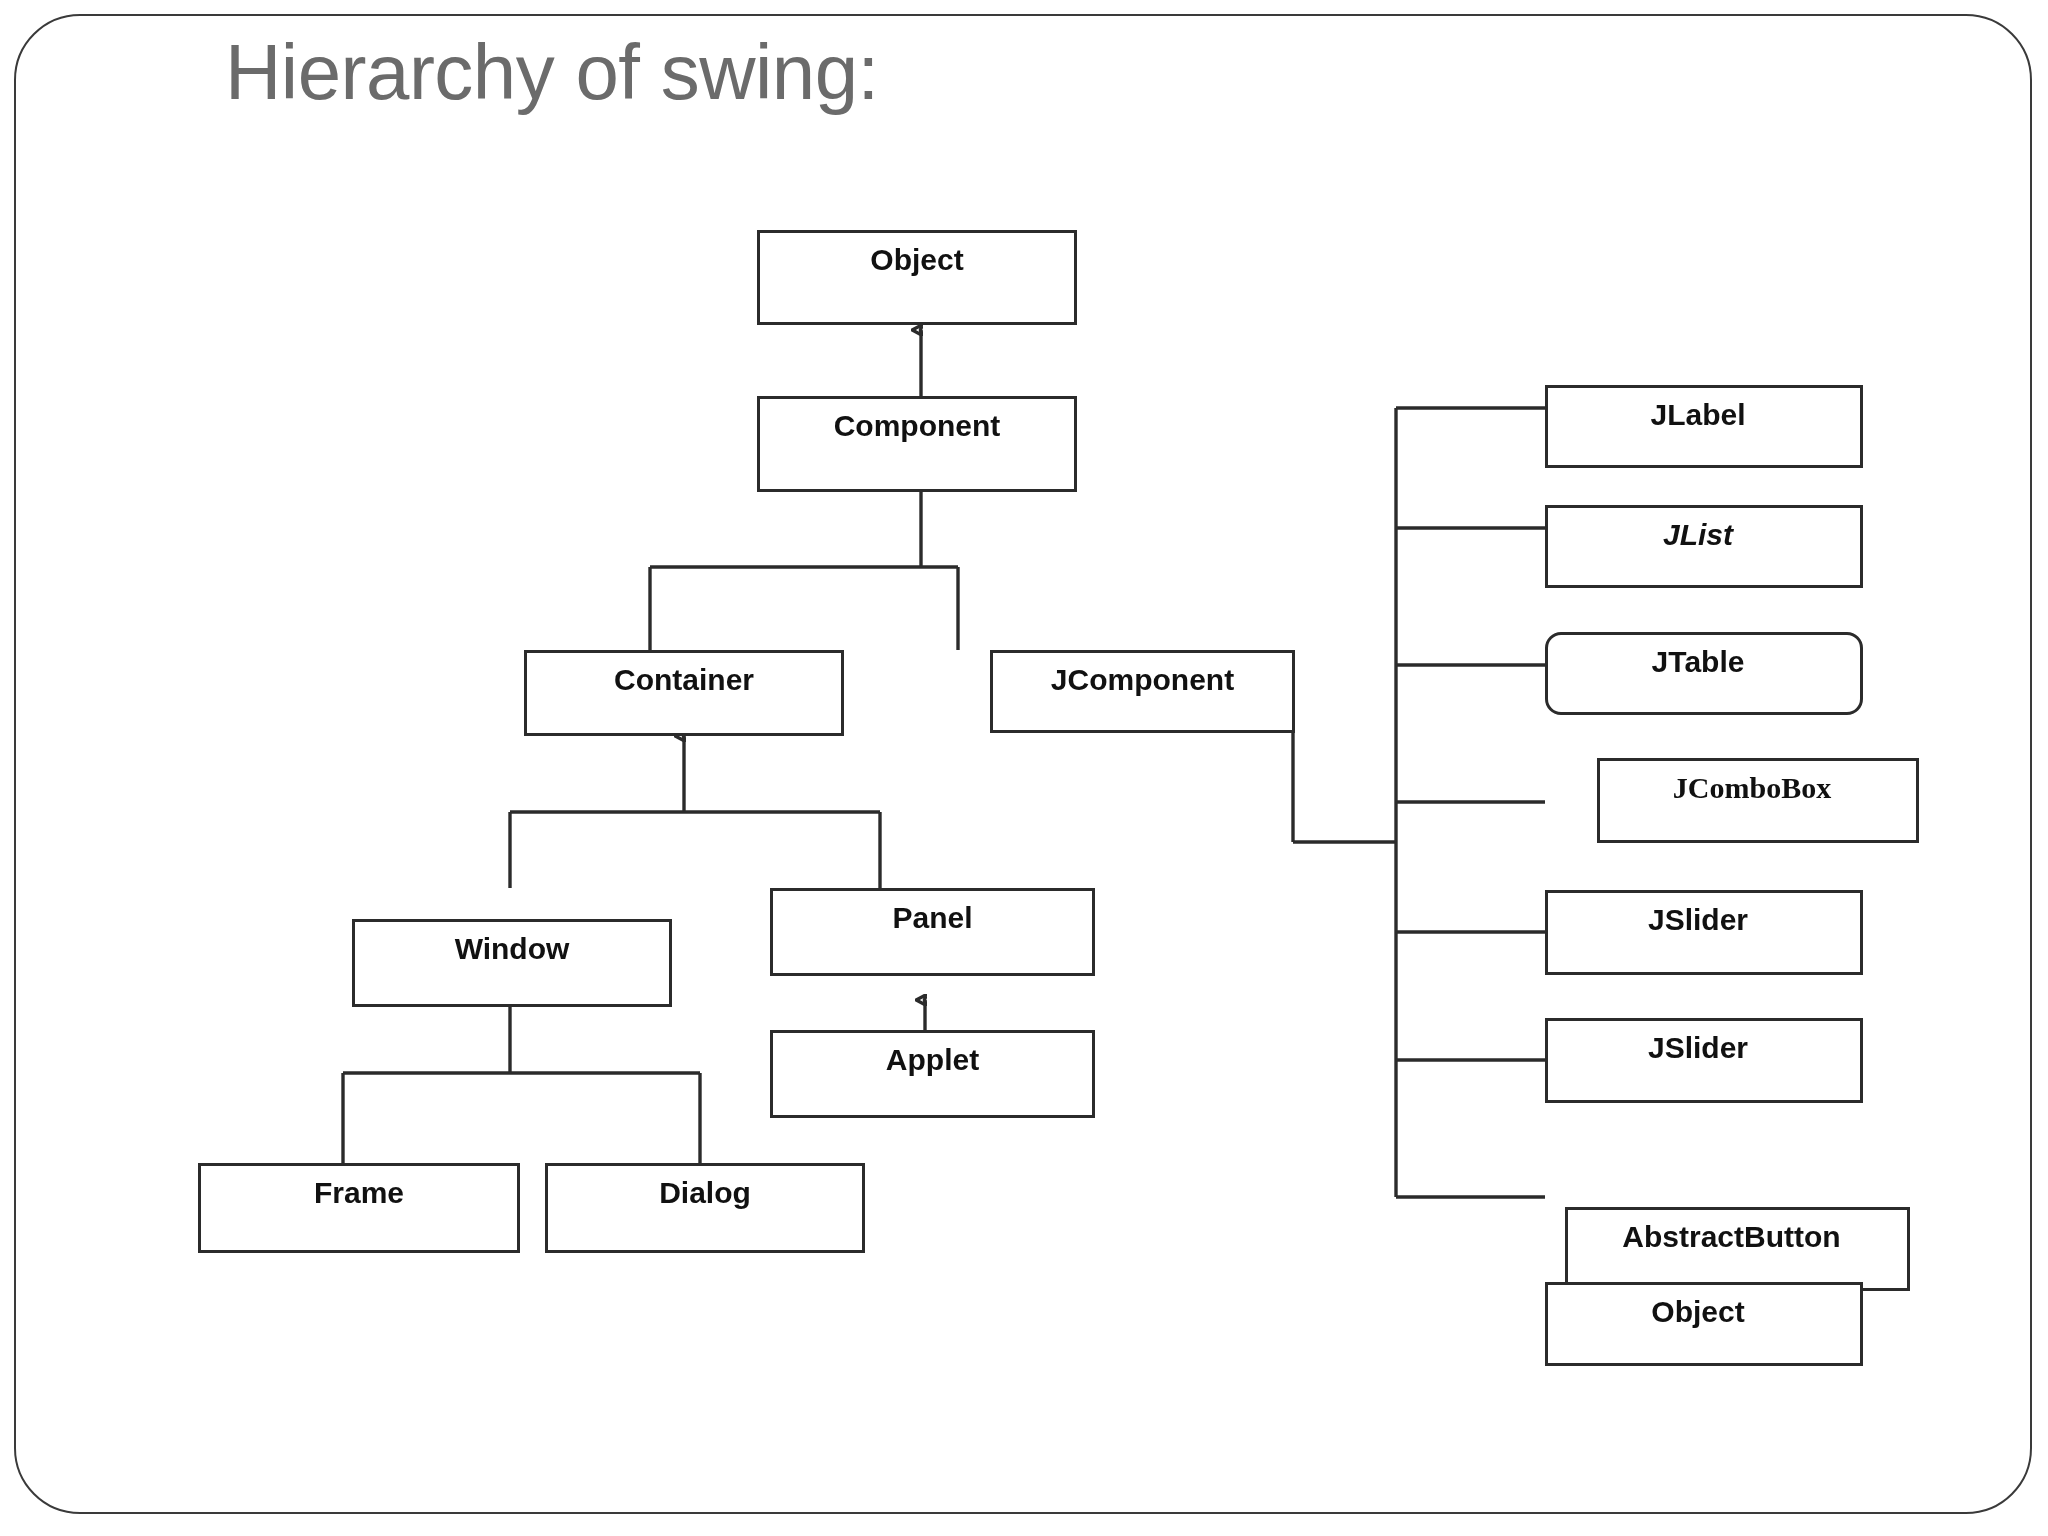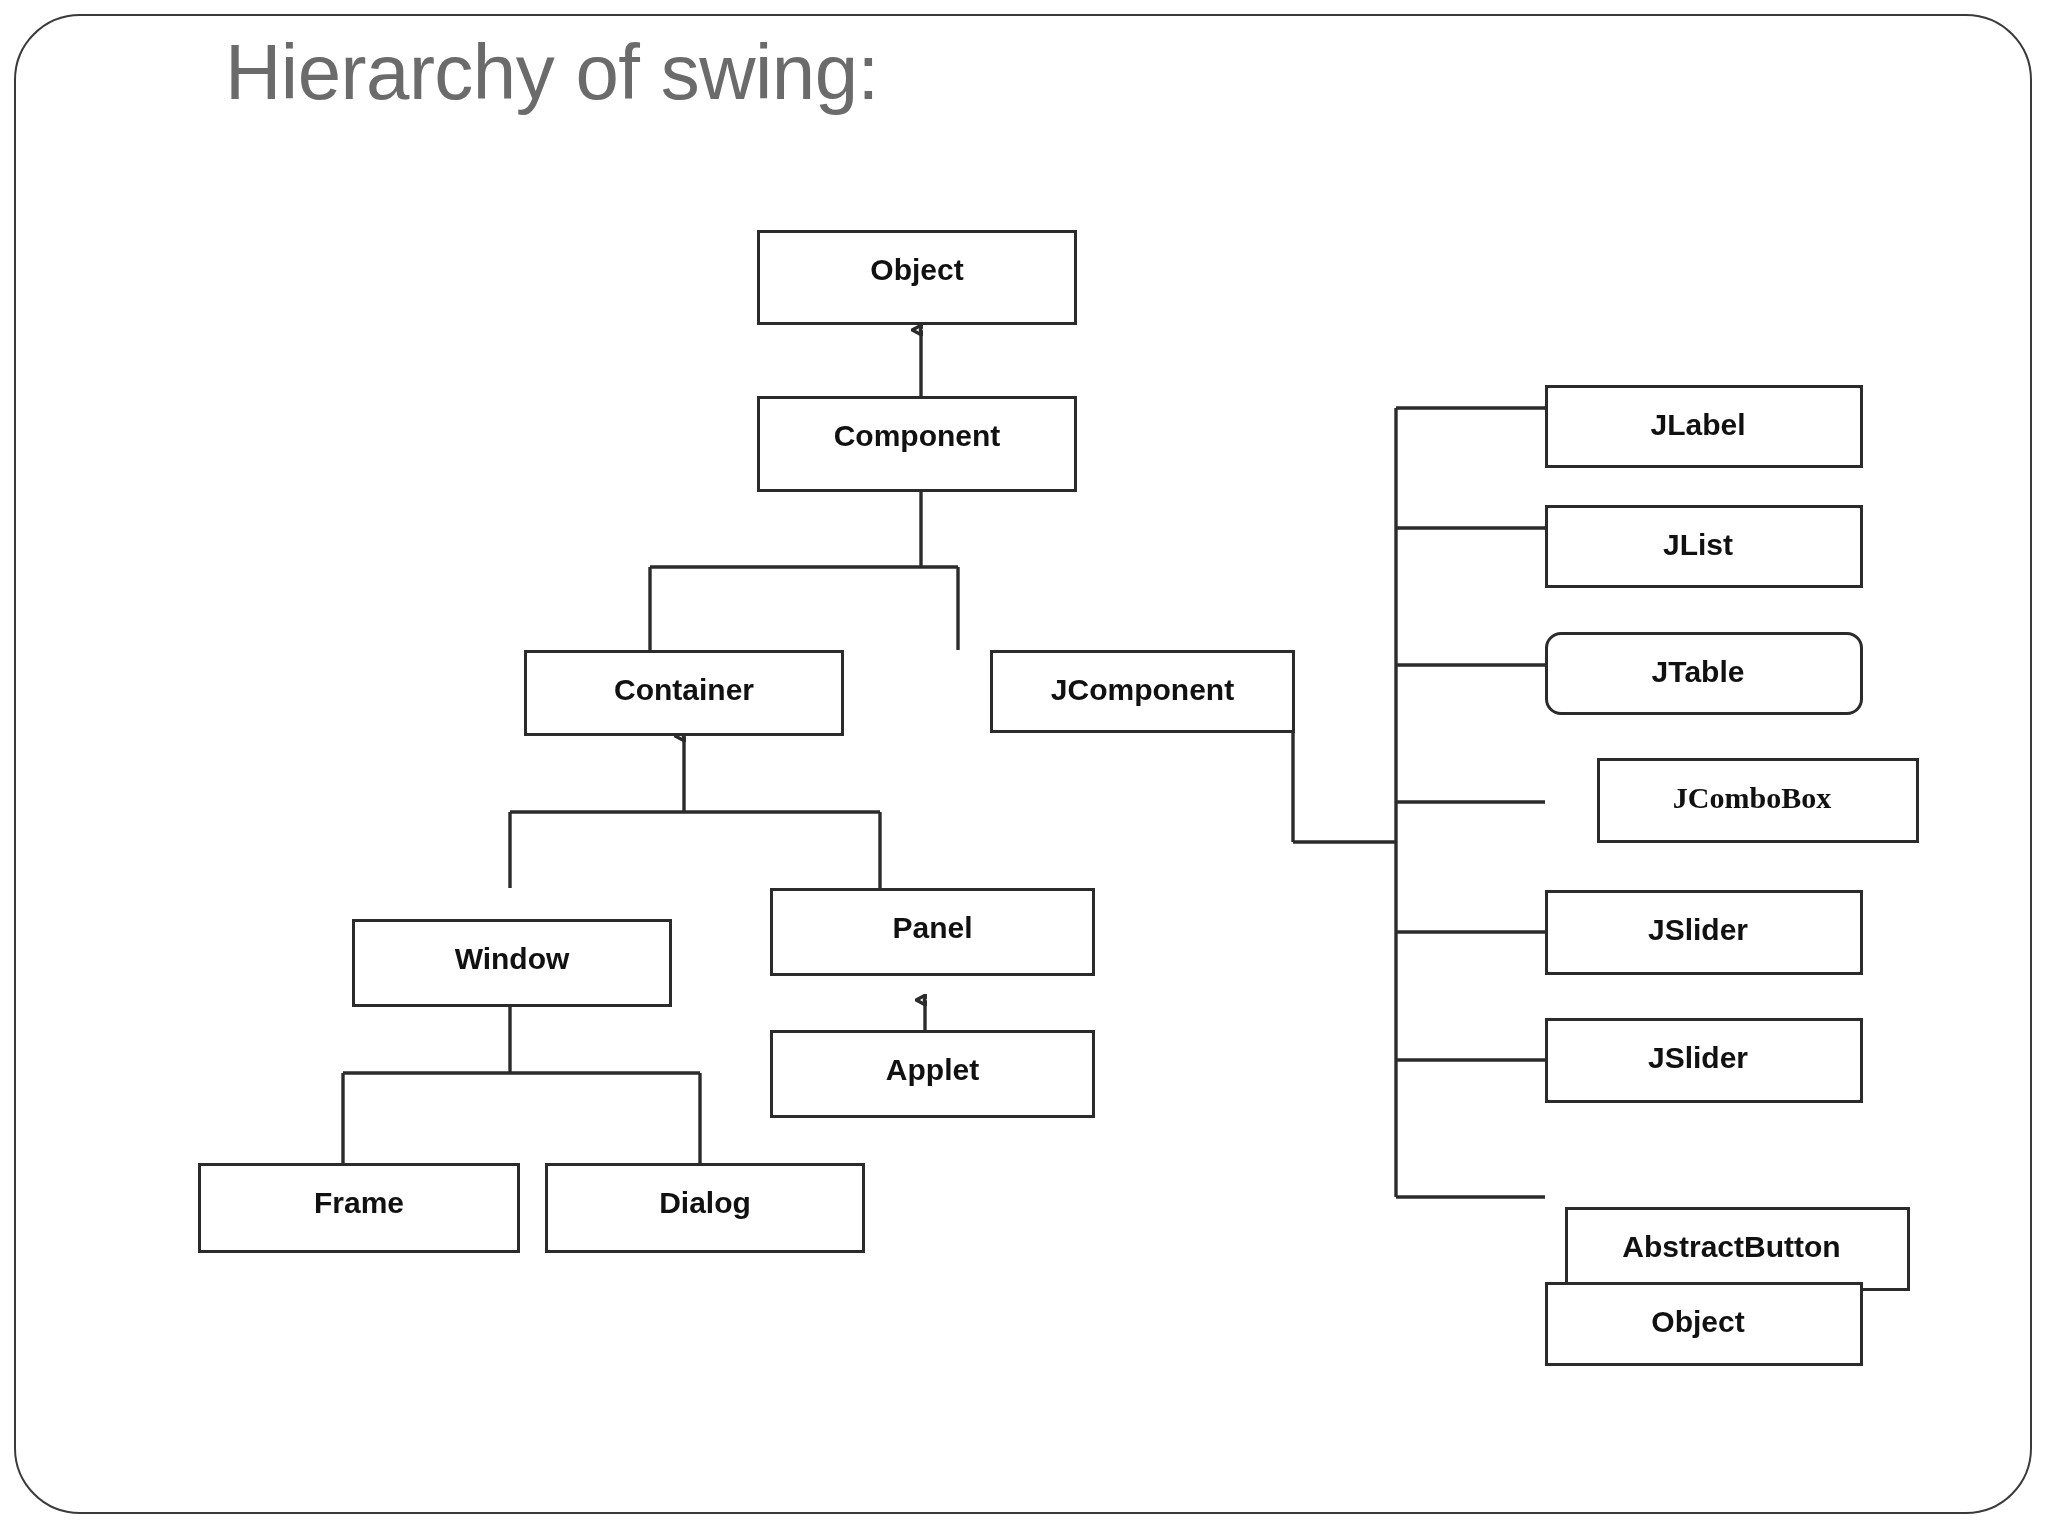--- a/index.html
+++ b/index.html
@@ -46,21 +46,21 @@
     position: absolute;
     border: 3px solid #2b2b2b;
     background: #ffffff;
     font-weight: bold;
     font-size: 30px;
     color: #111111;
     font-family: "Liberation Sans", sans-serif;
     display: flex;
     align-items: flex-start;
     justify-content: center;
-    padding-top: 20px;
+    padding-top: 10px;
     white-space: nowrap;
   }
   .node.rightcol {
     justify-content: flex-start;
     padding-left: 0;
   }
   .node.rightcol > .lbl {
     width: 100%;
     text-align: center;
     transform: translateX(-6px);
@@ -164,21 +164,21 @@
     </div>
 
     <div class="node" style="left:545px; top:1163px; width:320px; height:90px;">
       <span class="lbl">Dialog</span>
     </div>
 
     <div class="node rightcol" style="left:1545px; top:385px; width:318px; height:83px;">
       <span class="lbl">JLabel</span>
     </div>
 
-    <div class="node rightcol" style="left:1545px; top:505px; width:318px; height:83px;">
+    <div class="node rightcol" style="left:1545px; top:505px; width:318px; height:83px;font-style:italic;">
       <span class="lbl">JList</span>
     </div>
 
     <div class="node rightcol" style="left:1545px; top:632px; width:318px; height:83px;border-radius:16px;">
       <span class="lbl">JTable</span>
     </div>
 
     <div class="node rightcol" style="left:1597px; top:758px; width:322px; height:85px;font-family:Liberation Serif, serif;">
       <span class="lbl">JComboBox</span>
     </div>

